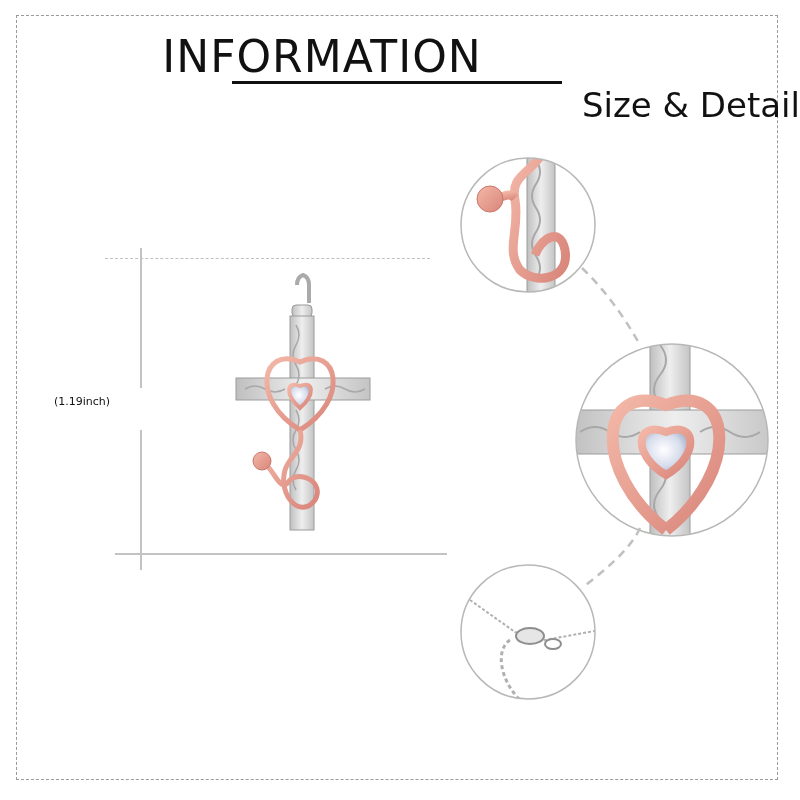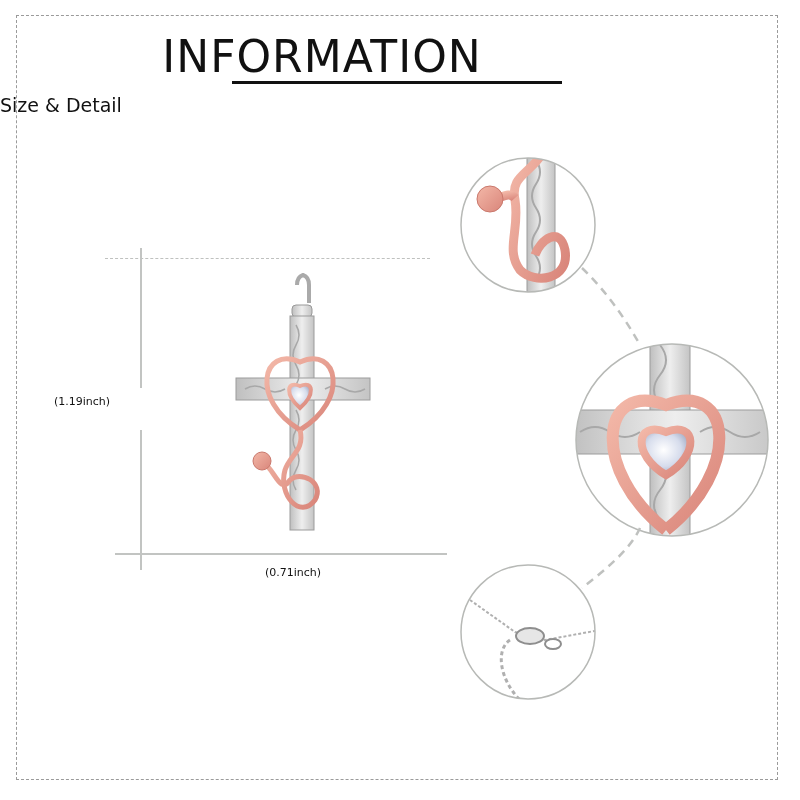--- a/index.html
+++ b/index.html
@@ -3,22 +3,22 @@
 <meta charset="utf-8">
 <style>
   html, body { margin: 0; padding: 0; background: #ffffff; }
   body { width: 800px; height: 800px; position: relative; overflow: hidden;
          font-family: "DejaVu Sans", sans-serif; color: #111; }
   .frame { position: absolute; left: 16px; top: 15px; width: 762px; height: 765px;
            border: 1px dashed #9a9a9a; box-sizing: border-box; }
   .title { position: absolute; left: 0; width: 644px; top: 30px; text-align: center;
            font-size: 44px; letter-spacing: 1px; font-weight: 400; line-height: 54px; }
   .title-rule { position: absolute; left: 232px; width: 330px; top: 81px; height: 3px; background: #111; }
-  .subtitle { position: absolute; left: 0; width: 800px; top: 88px; text-align: left;
-              font-size: 19px; line-height: 34px; }
+  .subtitle { position: absolute; left: 0; width: 800px; top: 88px; text-align: right;
+              font-size: 34px; line-height: 34px; }
   .hline { position: absolute; height: 2px; background: #c2c4c2; }
   .vline { position: absolute; width: 2px; background: #c2c4c2; }
   .dashline { position: absolute; height: 0; border-top: 1.5px dashed #bfc1bf; }
   .dim { position: absolute; text-align: center; line-height: 1.1; }
   .dim .mm { font-size: 23px; display: block; }
   .dim .inch { font-size: 11px; display: block; }
   svg { position: absolute; left: 0; top: 0; }
 </style>
 </head>
 <body>
@@ -31,21 +31,20 @@
 
 <div class="dashline" style="left:105px; top:258px; width:325px;"></div>
 <div class="vline" style="left:140px; top:248px; height:140px;"></div>
 <div class="vline" style="left:140px; top:430px; height:140px;"></div>
 <div class="hline" style="left:115px; top:553px; width:332px;"></div>
 
 <div class="dim" style="left:22px; top:396px; width:120px;">
   <span class="inch">(1.19inch)</span>
 </div>
 <div class="dim" style="left:218px; top:567px; width:150px;">
-  <span class="inch">(0.71inch)</span>
 </div>
 
 <svg width="800" height="800" viewBox="0 0 800 800">
   <defs>
     <linearGradient id="silver" x1="0" x2="1" y1="0" y2="0">
       <stop offset="0" stop-color="#bfbfbf"></stop>
       <stop offset="0.5" stop-color="#eeeeee"></stop>
       <stop offset="1" stop-color="#c4c4c4"></stop>
     </linearGradient>
     <linearGradient id="rose" x1="0" x2="1" y1="0" y2="1">

